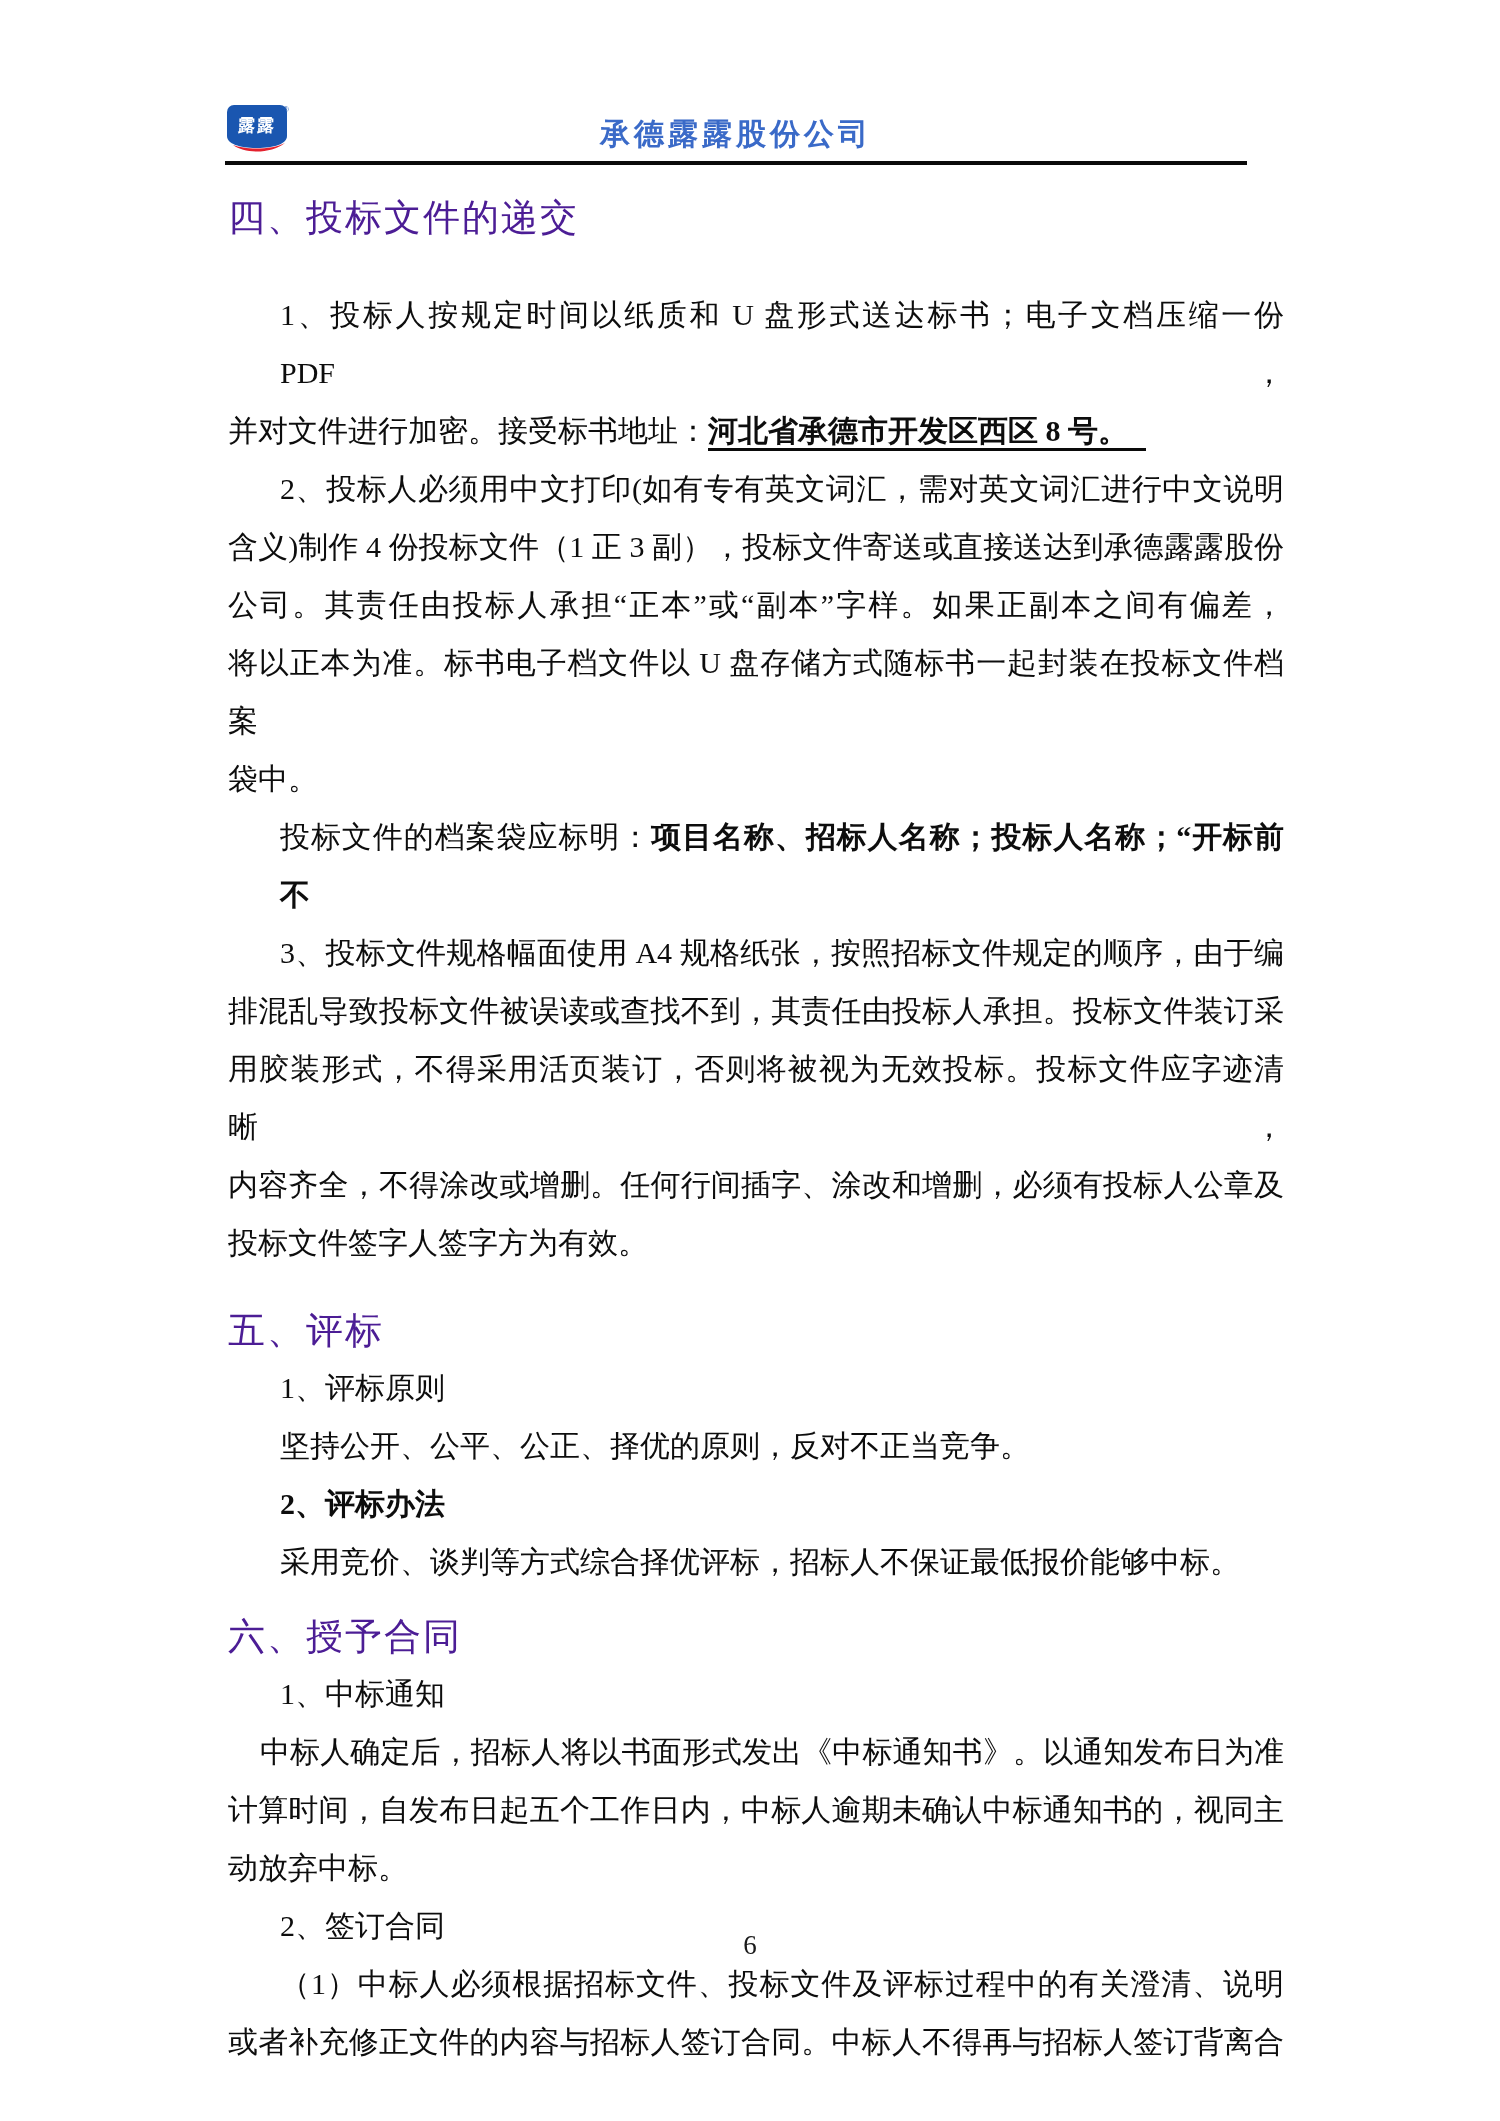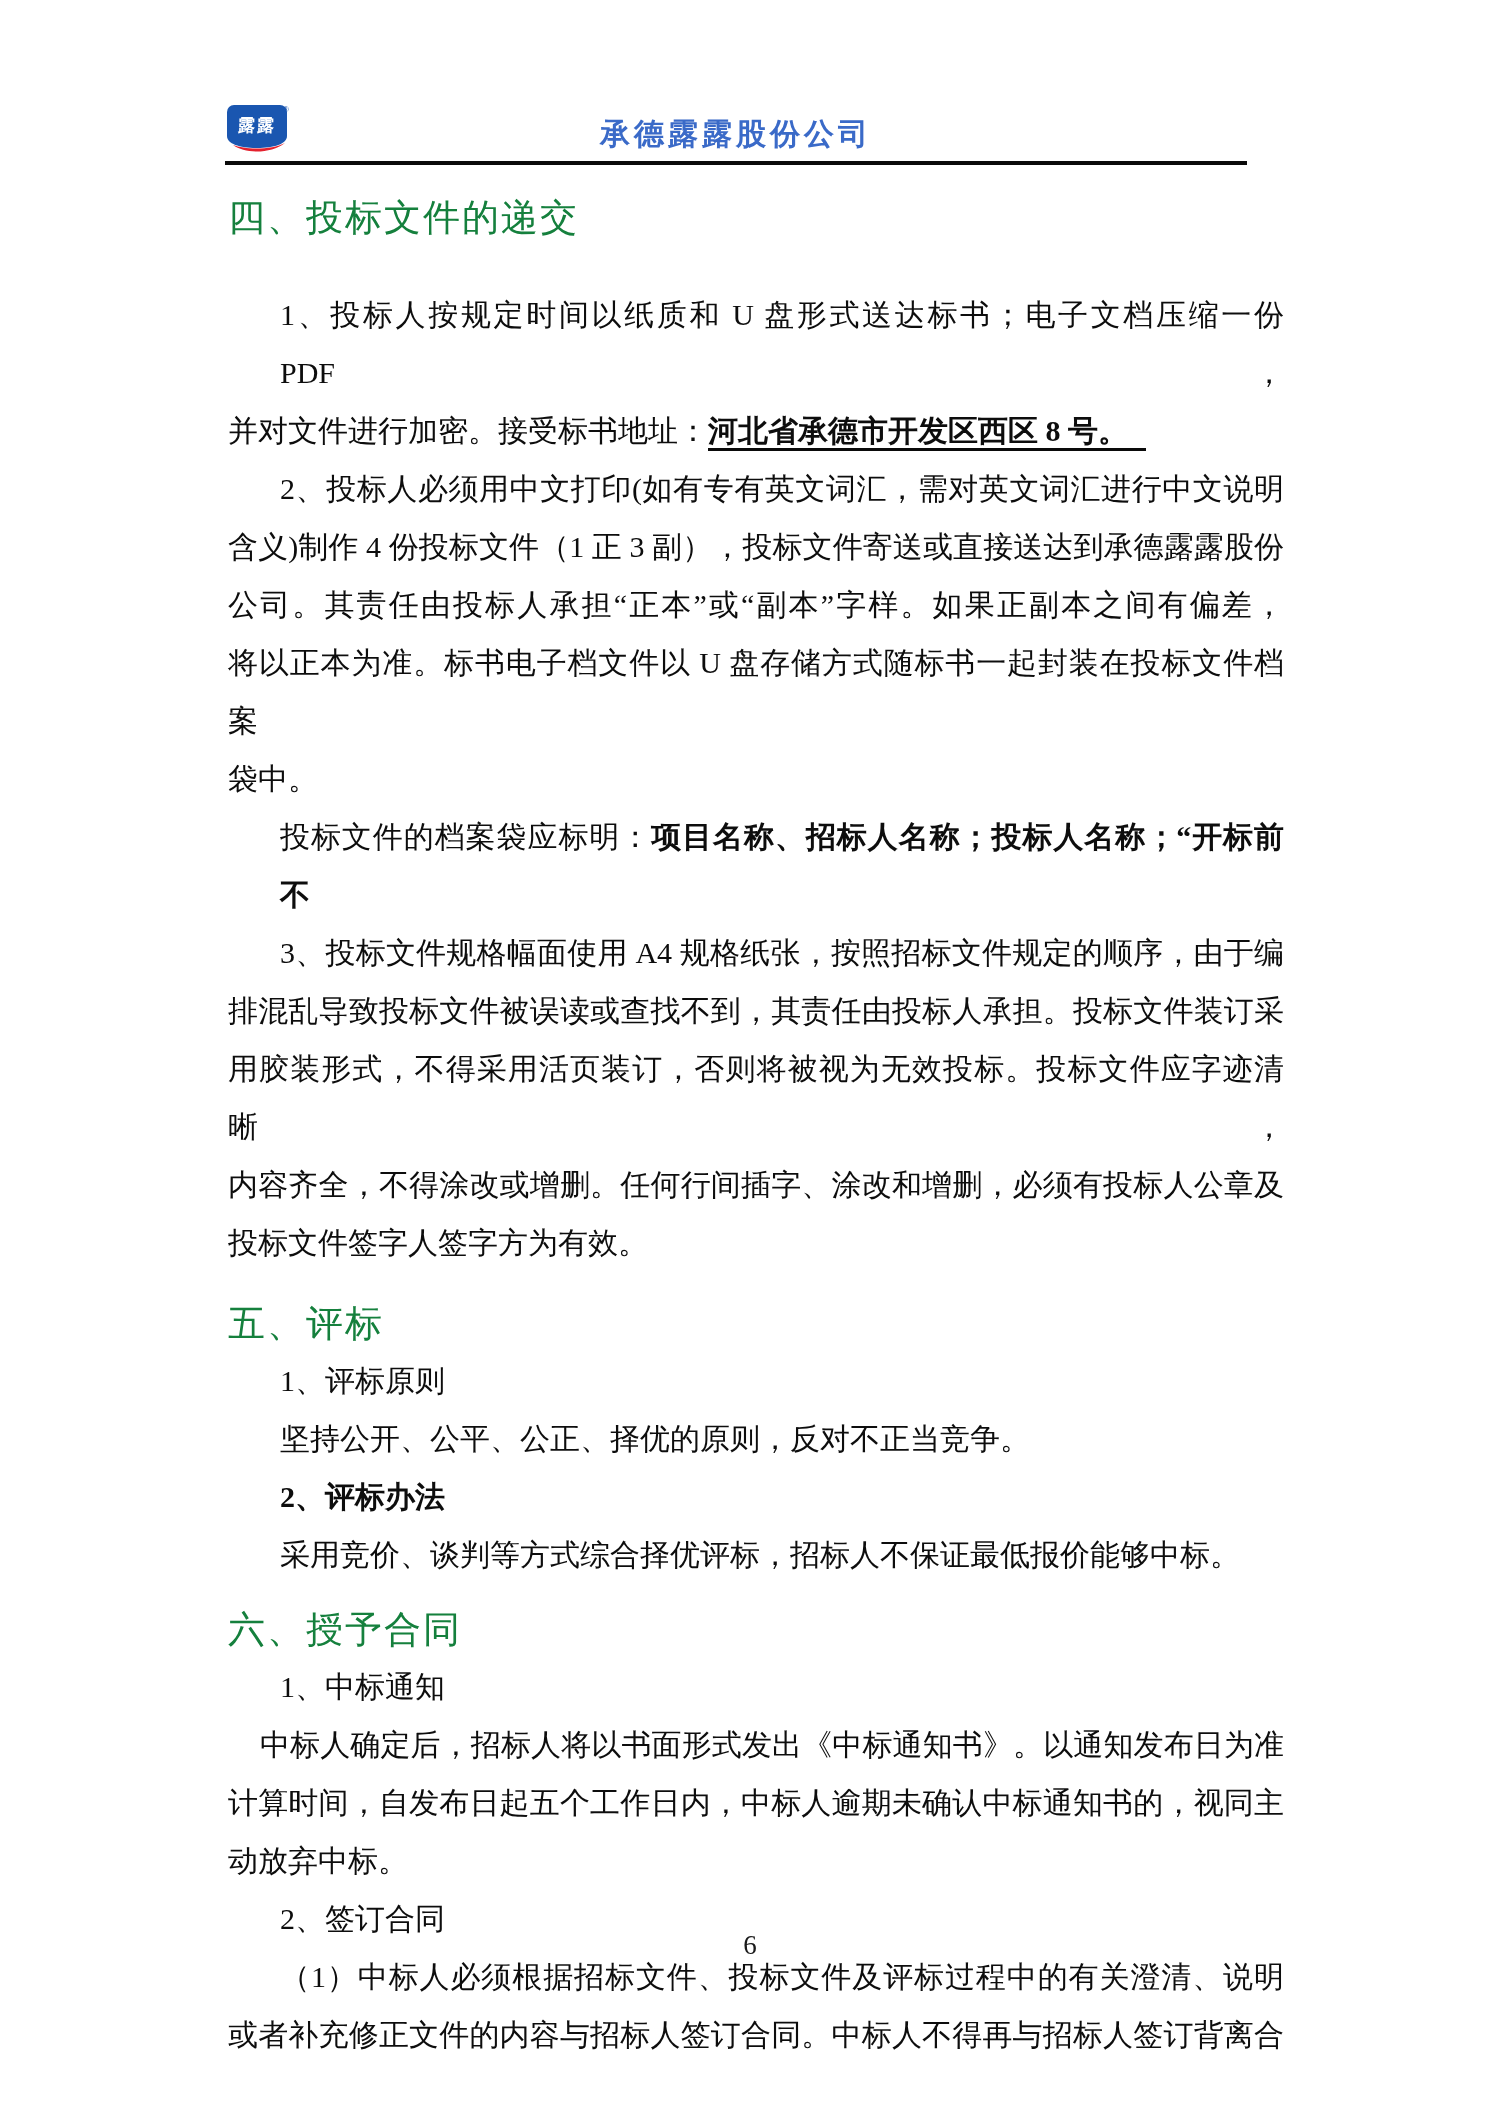--- a/index.html
+++ b/index.html
@@ -33,25 +33,25 @@
     background:#0a0a0a;
   }
 
   
   .content {
     position:absolute; left:228px; top:190px; width:1056px;
   }
   .heading {
     font-size:37px; line-height:56px;
     letter-spacing:2px;
-    color:#15803d;
+    color:#4c1d95;
     margin:0;
   }
   .heading[data-sec="sec4"] { margin-bottom:40px; }
-  .heading[data-sec="sec5"] { margin-top:24px; }
+  .heading[data-sec="sec5"] { margin-top:31px; }
   .heading[data-sec="sec6"] { margin-top:18px; }
 
   .line {
     font-size:30px; line-height:58px;
     color:#0d0d0d;
     text-align:justify;
     text-justify:inter-ideograph;
   }
   .line.full { text-align-last:justify; }
   .line span { display:inline; }

